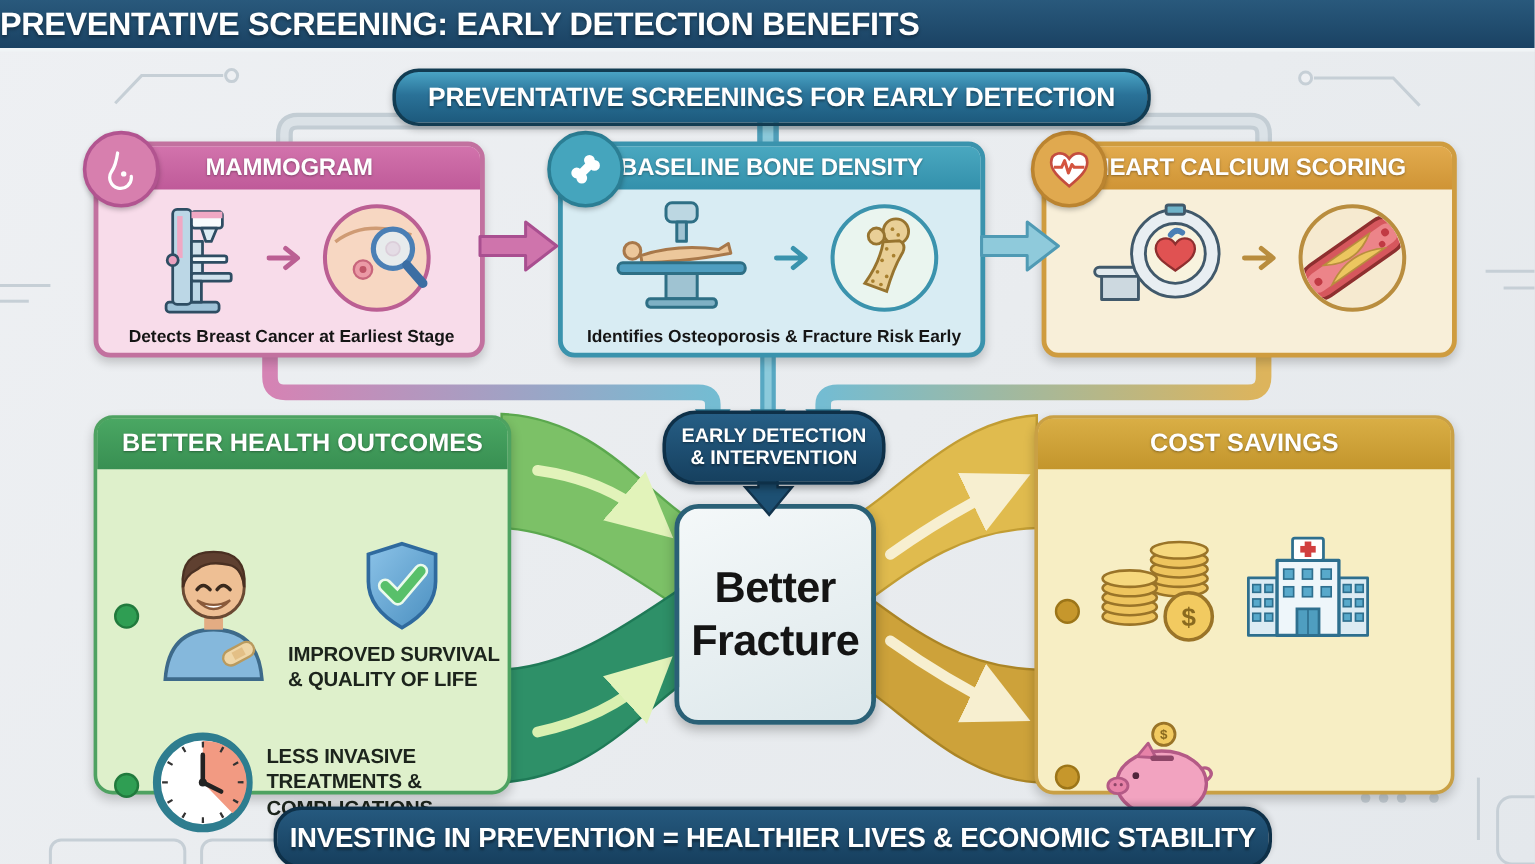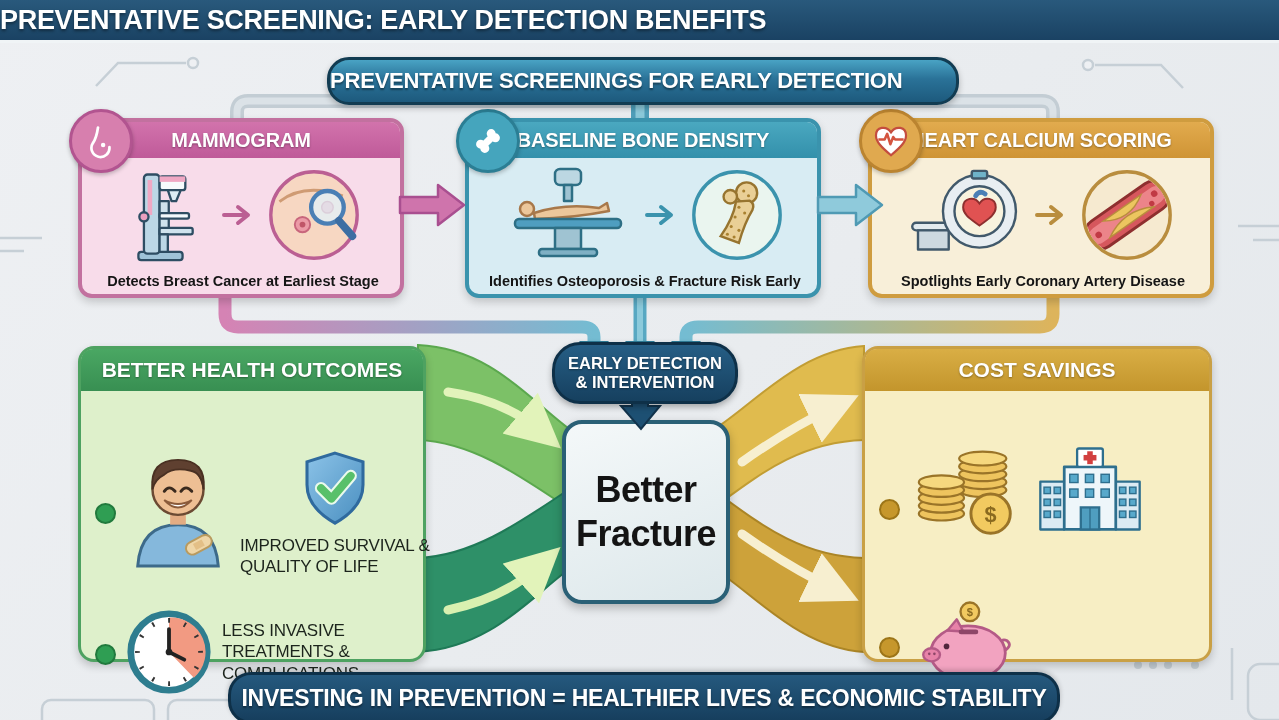--- a/index.html
+++ b/index.html
@@ -13,21 +13,21 @@
   .top-banner{position:absolute;left:0;top:0;width:1279px;height:40px;
     background:linear-gradient(#29597c,#1a4263);border-bottom:3px solid #f0f4f6;
     display:flex;align-items:center;justify-content:flex-start;z-index:6;}
   .top-banner span{color:#fff;font-size:27px;font-weight:800;letter-spacing:-.3px;
     text-shadow:0 2px 3px rgba(0,0,0,.4);white-space:nowrap;}
 
   
   .screen-pill{position:absolute;left:327px;top:57px;width:626px;height:42px;border-radius:22px;
     background:linear-gradient(#49a3c4 0%,#2a7298 45%,#1d5a7d 100%);
     border:3px solid #123c52;box-shadow:0 3px 6px rgba(0,0,0,.25);
-    display:flex;align-items:center;z-index:6;}
+    display:flex;align-items:center;justify-content:center;z-index:6;}
   .screen-pill span{color:#fff;font-size:22px;font-weight:800;letter-spacing:-.2px;
     text-shadow:0 2px 2px rgba(0,0,0,.4);white-space:nowrap;}
 
   
   .card{position:absolute;top:118px;height:172px;border-radius:14px;z-index:3;
     box-shadow:0 4px 8px rgba(0,0,0,.18);}
   .card .hdr{position:absolute;left:0;top:0;right:0;height:36px;border-radius:10px 10px 0 0;
     display:flex;align-items:center;justify-content:center;}
   .card .hdr span{color:#fff;font-weight:800;font-size:20px;letter-spacing:-.2px;
     text-shadow:0 1px 2px rgba(0,0,0,.35);white-space:nowrap;}
@@ -59,21 +59,21 @@
   .obox .bd{position:absolute;left:0;right:0;top:42px;bottom:0;border-radius:0 0 12px 12px;}
 
   #box-health{left:78px;width:342px;background:#def0cb;border:3px solid #4ea261;}
   #box-health .hdr{background:linear-gradient(#4aa763,#388f52);}
   #box-cost{left:862px;width:344px;background:#f7eec4;border:3px solid #c9a045;}
   #box-cost .hdr{background:linear-gradient(#d9ae45,#c3952c);}
 
   .dot{width:17px;height:17px;border-radius:50%;flex:0 0 auto;margin-top:4px;}
   .dot.green{background:#2f9e53;border:2px solid #217a3d;}
   .dot.gold{background:#c6972c;border:2px solid #9c7518;}
-  .btext{font-size:17px;font-weight:400;color:#1c241c;line-height:1.25;letter-spacing:-.2px;}
+  .btext{font-size:17px;font-weight:700;color:#1c241c;line-height:1.25;letter-spacing:-.2px;}
 
   .row1h{position:absolute;left:14px;top:56px;display:flex;gap:8px;}
   .row2h{position:absolute;left:14px;top:218px;display:flex;gap:10px;align-items:center;}
   .row1c{position:absolute;left:14px;top:52px;display:flex;gap:8px;}
   .row2c{position:absolute;left:14px;top:208px;display:flex;gap:12px;align-items:center;}
 
   
   .early-pill{position:absolute;left:552px;top:342px;width:180px;height:56px;border-radius:28px;
     background:linear-gradient(#265e85,#16405f);border:3px solid #0e3048;z-index:5;
     display:flex;flex-direction:column;align-items:center;justify-content:center;
@@ -322,21 +322,20 @@
           <rect x="0" y="34" width="100" height="32" rx="16" fill="#d6575d" stroke="#8e2f2f" stroke-width="3"></rect>
           <rect x="4" y="41" width="92" height="18" rx="9" fill="#ec8489"></rect>
           <path d="M26 41 q24 16 48 0 Z" fill="#ecc65f" stroke="#b98d3e" stroke-width="1.5"></path>
           <path d="M22 59 q28 -16 56 0 Z" fill="#ecc65f" stroke="#b98d3e" stroke-width="1.5"></path>
           <circle cx="14" cy="50" r="3.4" fill="#c13a44"></circle>
             <circle cx="86" cy="48" r="3.4" fill="#c13a44"></circle>
           <circle cx="78" cy="55" r="2.8" fill="#c13a44"></circle>
         </g>
       </svg>
     </div>
-    <div class="caption">Spotlights Early Coronary Artery Disease</div>
   </div>
 
   <div class="early-pill">
     <span>EARLY DETECTION</span>
     <span>&amp; INTERVENTION</span>
   </div>
   <div class="outcome-box">
     <span>Better</span>
     <span>Fracture</span>
   </div>

